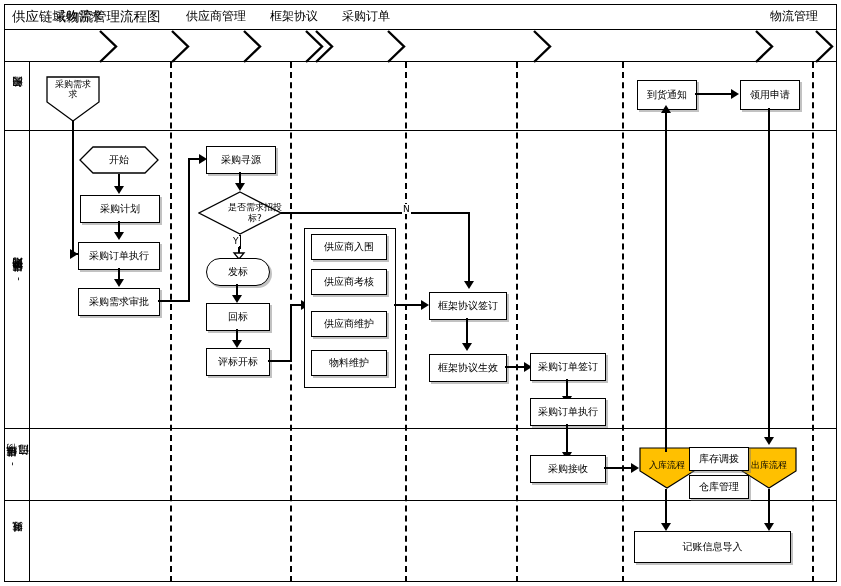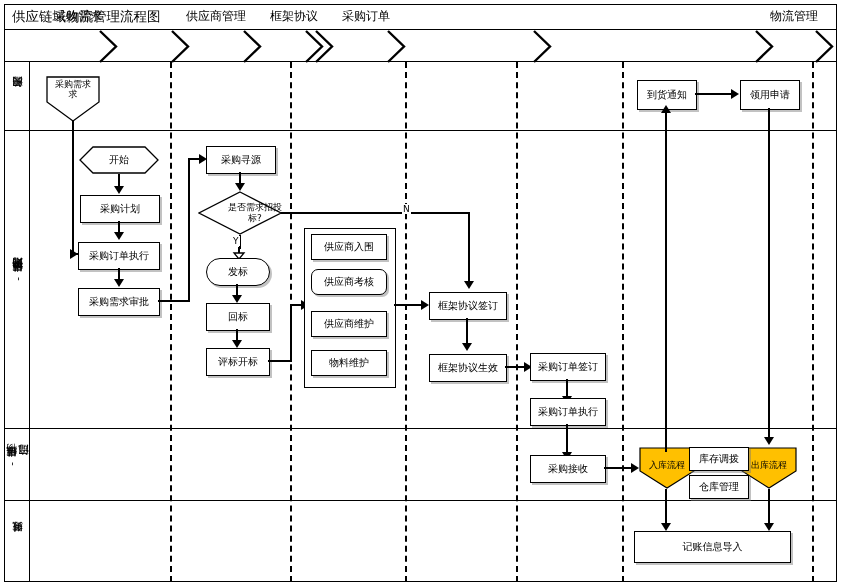--- a/index.html
+++ b/index.html
@@ -213,21 +213,21 @@
 
   <div class="ln lnh" style="left:268px;top:360px;width:24px;"></div>
   <div class="ln lnv" style="left:290px;top:304px;height:58px;"></div>
   <div class="ln lnh" style="left:290px;top:304px;width:14px;"></div>
   <div class="arr arr-r" style="left:301px;top:300px;"></div>
 
   <div class="grp" style="left:304px;top:228px;width:90px;height:158px;"></div>
   <div class="node shadow" style="left:311px;top:234px;width:74px;height:24px;">
     <span>供应商入围</span>
   </div>
-  <div class="node shadow" style="left:311px;top:269px;width:74px;height:24px;border-radius:7px;">
+  <div class="node shadow" style="left:311px;top:269px;width:74px;height:24px;">
     <span>供应商考核</span>
   </div>
   <div class="node shadow" style="left:311px;top:350px;width:74px;height:24px;">
     <span>物料维护</span>
   </div>
   <div class="node shadow" style="left:311px;top:311px;width:74px;height:24px;">
     <span>供应商维护</span>
   </div>
 
   <div class="ln lnh" style="left:394px;top:304px;width:30px;"></div>

